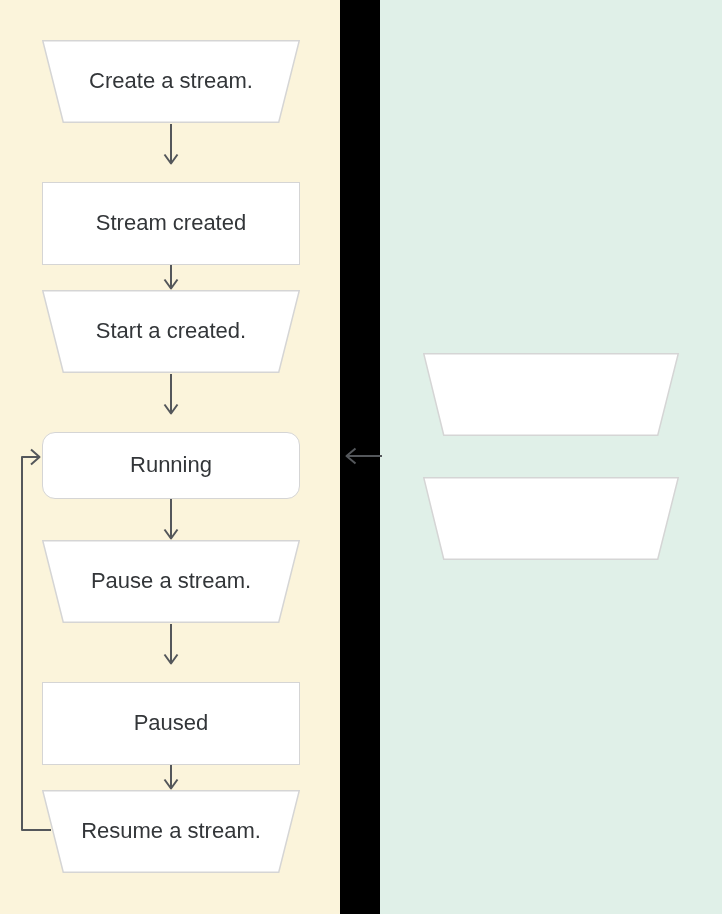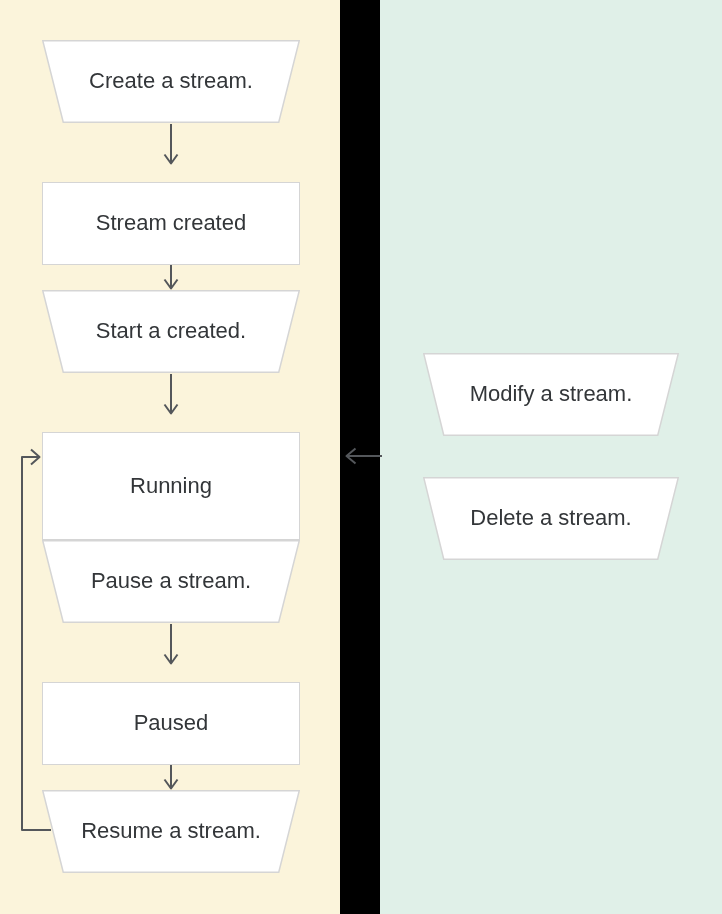--- a/index.html
+++ b/index.html
@@ -131,21 +131,21 @@
     <div class="label">Stream created</div>
   </div>
 
   <div class="node trap" style="left:42px; top:290px; width:258px; height:83px;">
     <svg class="shape-svg" viewBox="0 0 258 83" preserveAspectRatio="none" aria-hidden="true">
       <polygon class="shape" points="0.75,0.75 257.25,0.75 236.75,82.25 21.25,82.25"></polygon>
     </svg>
     <div class="label">Start a created.</div>
   </div>
 
-  <div class="node rectnode" style="left:42px; top:415px; width:258px; height:108px;">
+  <div class="node rectnode" style="left:42px; top:415px; width:258px; height:67px;border-radius:13px;">
     <div class="label">Running</div>
   </div>
 
   <div class="node trap" style="left:42px; top:540px; width:258px; height:83px;">
     <svg class="shape-svg" viewBox="0 0 258 83" preserveAspectRatio="none" aria-hidden="true">
       <polygon class="shape" points="0.75,0.75 257.25,0.75 236.75,82.25 21.25,82.25"></polygon>
     </svg>
     <div class="label">Pause a stream.</div>
   </div>
 
@@ -157,23 +157,21 @@
   </div>
 
   <div class="node rectnode" style="left:42px; top:665px; width:258px; height:83px;">
     <div class="label">Paused</div>
   </div>
 
   <div class="node trap" style="left:423px; top:353px; width:256px; height:83px;">
     <svg class="shape-svg" viewBox="0 0 256 83" preserveAspectRatio="none" aria-hidden="true">
       <polygon class="shape" points="0.75,0.75 255.25,0.75 234.75,82.25 20.75,82.25"></polygon>
     </svg>
-    <div class="label">Modify a stream.</div>
   </div>
 
   <div class="node trap" style="left:423px; top:477px; width:256px; height:83px;">
     <svg class="shape-svg" viewBox="0 0 256 83" preserveAspectRatio="none" aria-hidden="true">
       <polygon class="shape" points="0.75,0.75 255.25,0.75 234.75,82.25 20.75,82.25"></polygon>
     </svg>
-    <div class="label">Delete a stream.</div>
   </div>
 
 </div>
 
 </body></html>

